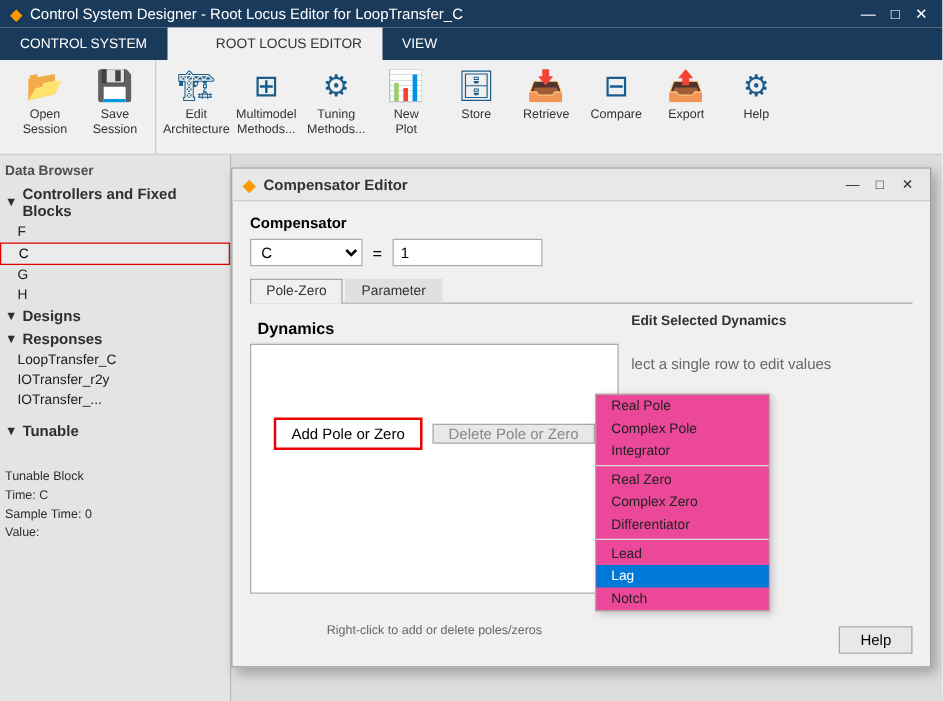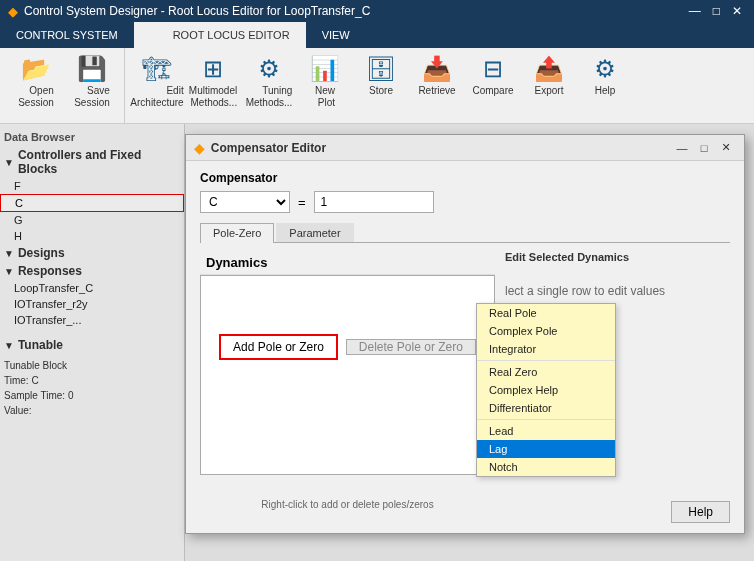--- a/index.html
+++ b/index.html
@@ -63,21 +63,21 @@
       flex-direction: column;
       align-items: center;
       justify-content: flex-start;
       padding: 3px 6px;
       cursor: pointer;
       border-radius: 2px;
       min-width: 44px;
       width: 52px;
     }
     .ribbon-item .rib-icon { font-size: 24px; margin-bottom: 2px; color: #1a5c8a; }
-    .ribbon-item .rib-label { font-size: 10px; text-align: right; color: #333; line-height: 1.2; }
+    .ribbon-item .rib-label { font-size: 10px; text-align: center; color: #333; line-height: 1.2; }
 
     
     .main-area {
       display: flex;
       height: calc(561px - 22px - 26px - 76px);
       position: relative;
     }
 
     
     .sidebar {
@@ -103,21 +103,21 @@
       color: #222;
       cursor: pointer;
     }
     .sidebar-item.selected {
       background: #fff;
       border: 1px solid #e00;
       color: #000;
     }
 
     
-    .preview-section { padding: 4px; }
+    .preview-section { padding: 4px; margin-top: 16px; }
     .preview-text { font-size: 10px; color: #333; line-height: 1.5; }
 
     
     .modal-overlay {
       position: absolute;
       top: 0; left: 0; right: 0; bottom: 0;
       background: rgba(0,0,0,0.08);
       display: flex;
       align-items: flex-start;
       justify-content: flex-start;
@@ -226,26 +226,26 @@
       border: 1px solid #aaa;
       padding: 0 12px;
       font-size: 12px;
       cursor: pointer;
       color: #888;
     }
 
     
     .context-menu {
       position: absolute;
-      background: #fef9c3;
+      background: #ec4899;
       border: 1px solid #aaa;
       box-shadow: 2px 2px 6px rgba(0,0,0,0.2);
       width: 140px;
       z-index: 100;
-      top: 168px;
+      top: 180px;
       left: 290px;
     }
     .ctx-item {
       padding: 3px 12px;
       font-size: 11px;
       cursor: pointer;
       color: #222;
     }
     .ctx-divider { border-top: 1px solid #ddd; margin: 2px 0; }
     .ctx-item.highlighted {
@@ -433,21 +433,21 @@
             </div>
           </div>
         </div>
 
         <div class="context-menu">
           <div class="ctx-item">Real Pole</div>
           <div class="ctx-item">Complex Pole</div>
           <div class="ctx-item">Integrator</div>
           <div class="ctx-divider"></div>
           <div class="ctx-item">Real Zero</div>
-          <div class="ctx-item">Complex Help</div>
+          <div class="ctx-item">Complex Zero</div>
           <div class="ctx-item">Differentiator</div>
           <div class="ctx-divider"></div>
           <div class="ctx-item">Lead</div>
           <div class="ctx-item highlighted">Lag</div>
           <div class="ctx-item">Notch</div>
         </div>
 
         <button class="help-btn">Help</button>
       </div>
     </div>

